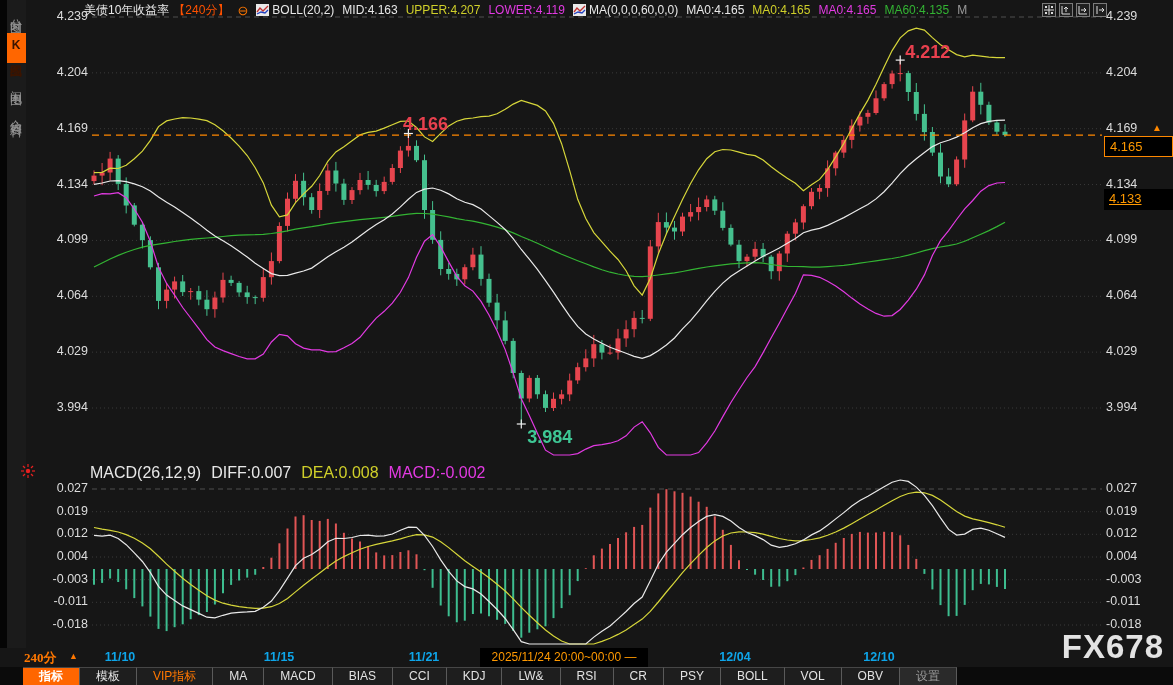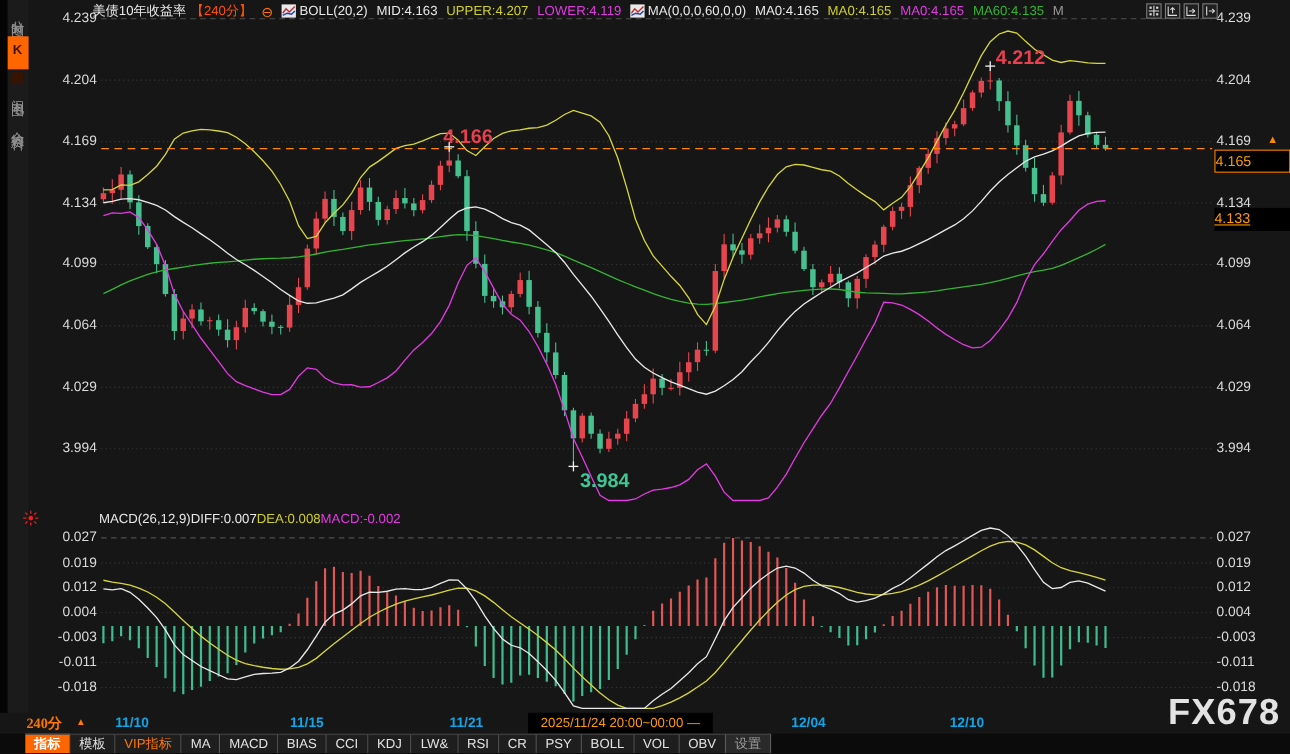--- a/index.html
+++ b/index.html
@@ -24,38 +24,38 @@
   .hdr-icon{width:14px;height:14px;border:1px solid #7a7a7a;background:#1f1f1f;box-sizing:border-box;
             display:flex;align-items:center;justify-content:center;cursor:pointer;}
   
   .axisL{position:absolute;left:30px;top:0;width:58px;height:685px;}
   .axisL span{position:absolute;right:0;font-size:12.5px;color:#dcdcdc;}
   .axisR{position:absolute;left:1106px;top:0;width:66px;height:685px;}
   .axisR span{position:absolute;left:0;font-size:12.5px;color:#dcdcdc;}
   .ann{position:absolute;font-size:18px;font-weight:bold;z-index:2;}
   .ann-red{color:#e8404e}.ann-teal{color:#3ec795}
   .price-box{position:absolute;left:1104px;width:69px;height:21px;box-sizing:border-box;background:#000;
-             color:#ff9900;font-size:13px;line-height:20px;z-index:2;}
+             color:#ff9900;font-size:13px;line-height:20px;padding-left:5px;z-index:2;}
   .pb-current{top:136px;border:1px solid #ff8800;}
   .pb-secondary{top:189px;text-decoration:underline;}
   .axis-arrow{position:absolute;left:1152px;top:122px;color:#ff8800;font-size:10px;z-index:2;}
   
-  .macd-header{position:absolute;left:90px;top:464px;display:flex;font-size:12px;z-index:2;}
+  .macd-header{position:absolute;left:90px;top:464px;display:flex;gap:10px;font-size:16px;z-index:2;}
   .red-dot{position:absolute;left:21px;top:464px;z-index:2;}
   
   .time-axis{position:absolute;left:0;top:648px;width:1173px;height:19px;font-size:12.5px;}
   .ta-period{position:absolute;left:24px;top:1px;color:#ff7700;font-weight:bold;font-size:13px;cursor:pointer;font-family:Liberation Serif, serif;}
   .ta-arrow{position:absolute;left:69px;top:3px;color:#ff7700;font-size:9px;}
   .ta-date{position:absolute;top:2px;color:#0ea5e9;font-weight:bold;transform:translateX(-50%);}
   .ta-range{position:absolute;left:480px;top:0;width:168px;height:19px;background:#000;color:#ff9900;
             text-align:center;line-height:19px;font-size:12px;cursor:pointer;}
   
   .toolbar{position:absolute;left:0;top:667px;width:1173px;height:18px;background:#0b0b0b;
            display:flex;padding-left:23px;box-sizing:border-box;}
-  .tb-item{font-size:12px;color:#e2e2e2;padding:1px 8px;border-right:1px solid #5a5a5a;border-top:1px solid #464646;
+  .tb-item{font-size:12px;color:#e2e2e2;padding:1px 16px;border-right:1px solid #5a5a5a;border-top:1px solid #464646;
            background:#1e1e1e;line-height:15px;cursor:pointer;white-space:nowrap;}
   .tb-item.active{background:#ff6600;color:#ffffff;font-weight:bold;}
   .tb-item.vip{color:#ff7700;}
   .tb-item.dim{color:#9c9c9c;background:#2a2a2a;}
   .watermark{position:absolute;right:9px;top:628px;font-size:33px;font-weight:bold;color:#e3e3e3;
              letter-spacing:1px;z-index:1;}
 </style>
 </head>
 <body>
 

